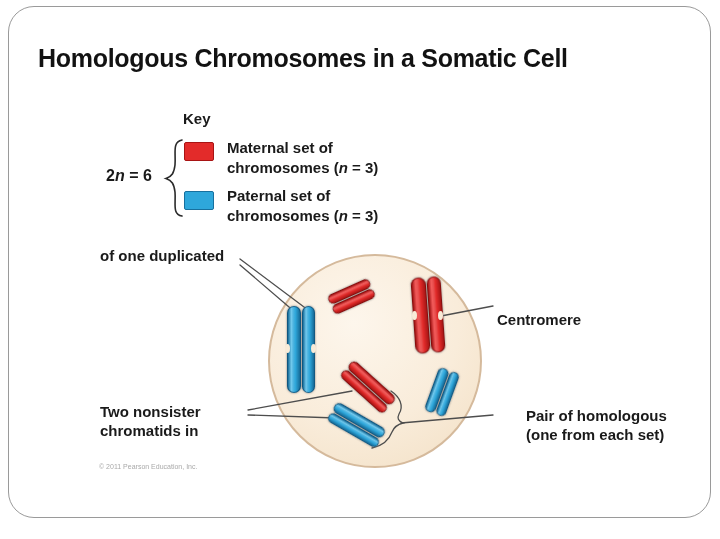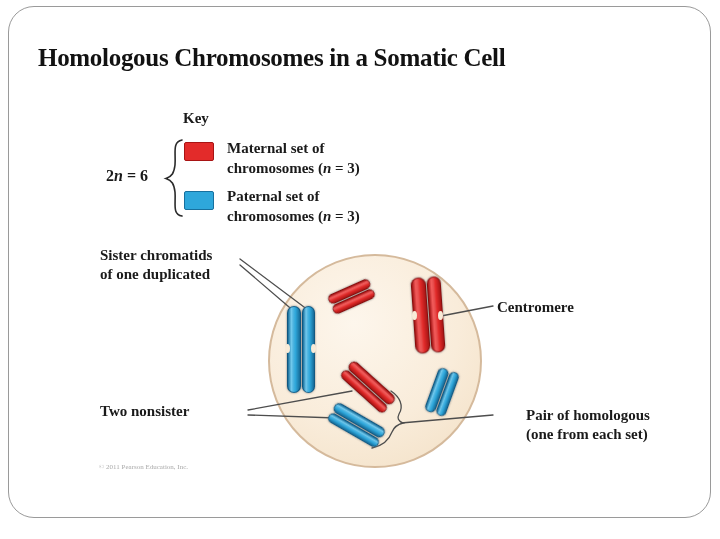--- a/index.html
+++ b/index.html
@@ -1,19 +1,19 @@
 <!DOCTYPE html>
 <html style="--maternal_red: #e32b2a; --paternal_blue: #2ea7db; --cell_fill: #f9ecda; --cell_border: #d5ba9c; --leader_line: #4d4d4d;"><head>
 <meta charset="utf-8">
 <style>
   * { margin:0; padding:0; box-sizing:border-box; }
   html,body { background:#fff; }
   .stage {
     position:relative; width:720px; height:539px; overflow:hidden;
-    font-family:Liberation Serif, serif; background:#fff;
+    font-family:Liberation Sans, sans-serif; background:#fff;
   }
   .panel {
     position:absolute; left:8px; top:6px; width:703px; height:512px;
     border:1.5px solid #9a9a9a; border-radius:26px; background:#fff;
   }
   .title {
     position:absolute; left:38px; top:44px; width:620px;
     font-size:25px; font-weight:bold; color:#121212; letter-spacing:-0.3px;
   }
   .key-heading {
@@ -58,21 +58,21 @@
     border:1px solid rgba(12,75,115,.7);
   }
   .chrom.h .bar { --bardir:180deg; }
   .notch { position:absolute; width:5px; height:9px; border-radius:50%;
            background:#f8ebd8; z-index:4; }
   .diagram-label {
     position:absolute; font-size:15px; font-weight:bold; color:#1a1a1a;
     line-height:19px; z-index:5;
   }
   .lbl-sister     { left:100px; top:246px; }
-  .lbl-centromere { left:497px; top:298px;text-align:center; }
+  .lbl-centromere { left:497px; top:310px;text-align:center; }
   .lbl-nonsister  { left:100px; top:402px; }
   .lbl-pair       { left:512px; top:406px;margin-left:14px; }
   .copyright {
     position:absolute; left:99px; top:463px; font-size:7px; color:#a9a9a9;
     z-index:5;
   }
 </style>
 </head>
 <body>
 
@@ -144,28 +144,28 @@
     <div class="bar"></div>
     <div class="bar"></div>
   </div>
 
   <div class="chrom v blue" style="left:431px; top:369px; width:22px; height:46px; transform:rotate(20deg);">
     <div class="bar"></div>
     <div class="bar"></div>
   </div>
 
   <div class="diagram-label lbl-sister">
-    <div>Sister chromatids</div>
     <div>of one duplicated</div>
   </div>
 
   <div class="diagram-label lbl-centromere">Centromere</div>
 
   <div class="diagram-label lbl-nonsister">
     <div>Two nonsister</div>
+    <div>chromatids in</div>
   </div>
 
   <div class="diagram-label lbl-pair">
     <div>Pair of homologous</div>
     <div>(one from each set)</div>
   </div>
 
   <div class="copyright">© 2011 Pearson Education, Inc.</div>
 
 </div>

